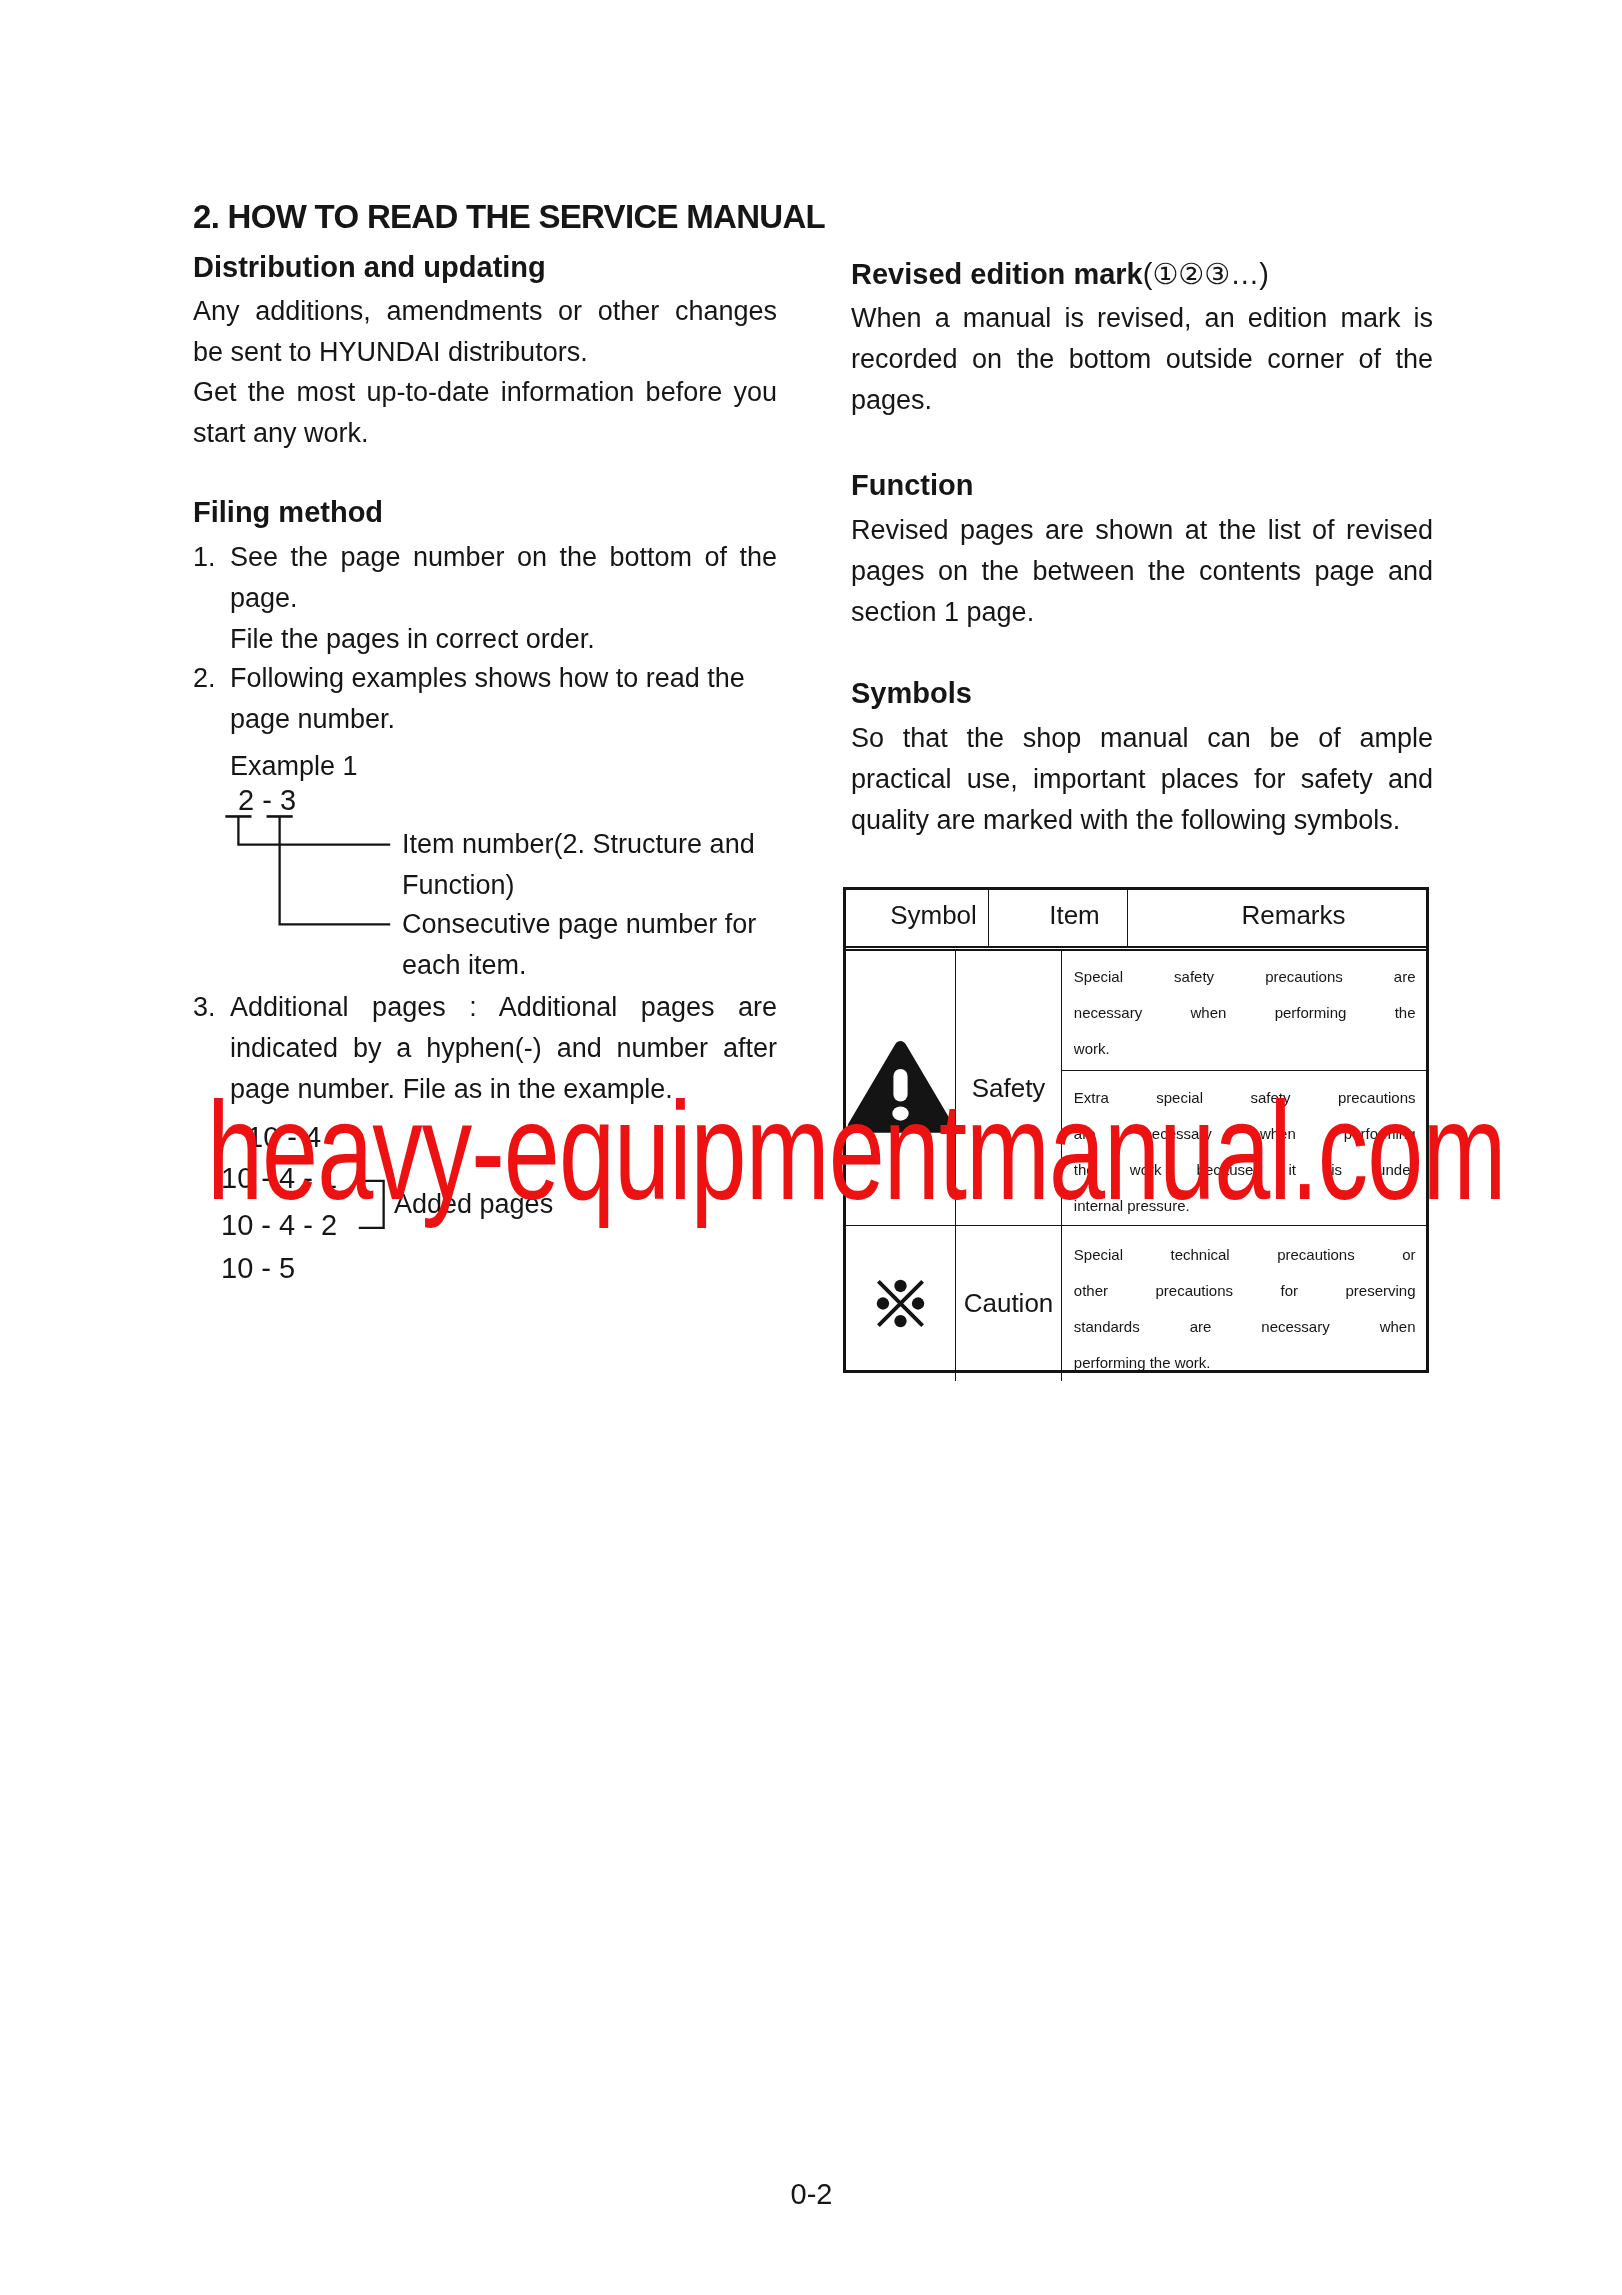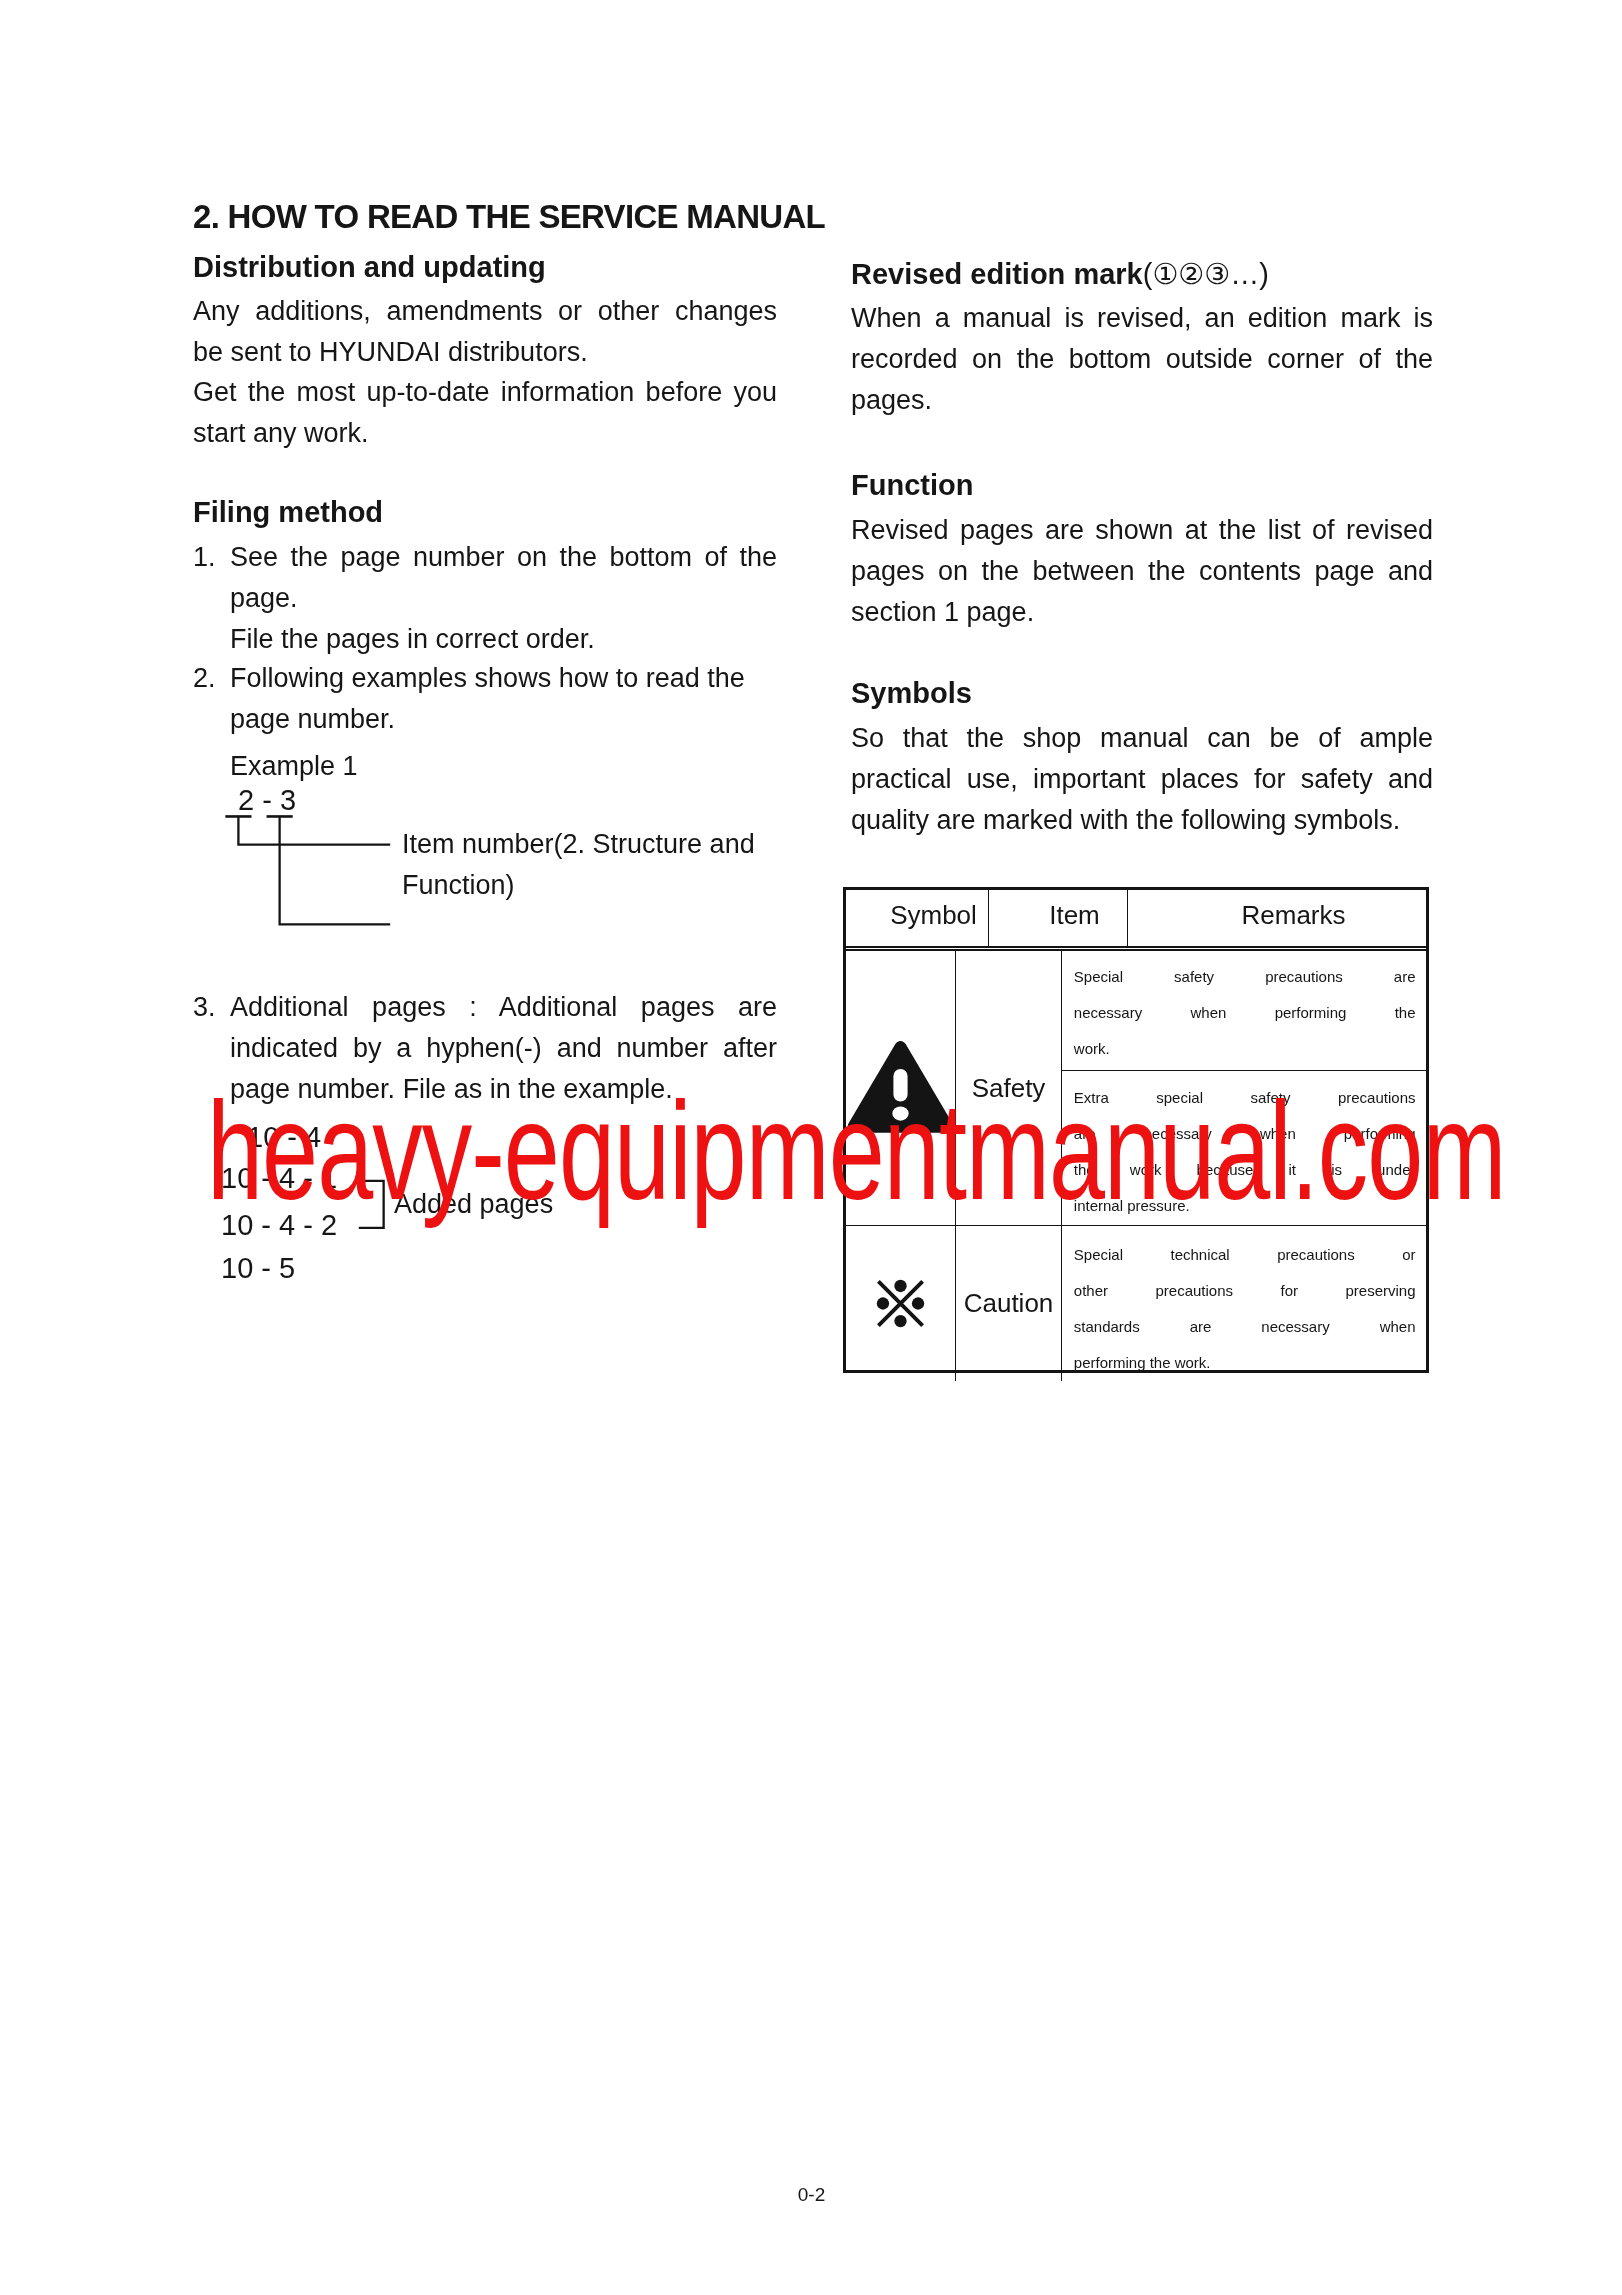--- a/index.html
+++ b/index.html
@@ -15,21 +15,21 @@
   .sechead{font-size:29px;font-weight:700;white-space:nowrap;}
   .sechead .suffix{font-weight:400;}
   
   .bodytxt{font-size:27px;}
   .pl{width:100%;}
   .pl .line{height:41px;line-height:41px;overflow:hidden;}
   .jl{text-align:justify;text-align-last:justify;}
   .ll{text-align:left;}
   .marker{font-size:27px;height:41px;line-height:41px;}
   .code{font-size:29px;height:35px;line-height:35px;white-space:nowrap;}
-  .pageno{font-size:19px;height:41px;line-height:41px;white-space:nowrap;}
+  .pageno{font-size:29px;height:41px;line-height:41px;white-space:nowrap;}
   
   .stable{
     border:3.3px solid #141414;box-sizing:border-box;
     display:flex;flex-direction:column;background:#fff;
   }
   .thead{display:flex;height:56px;border-bottom:5.2px double #141414;flex:none;}
   .th{font-size:26px;line-height:51px;text-align:center;overflow:hidden;margin-left:33px;}
   .c-sym{width:110px;flex:none;border-right:1.3px solid #141414;box-sizing:border-box;}
   .c-item{width:106px;flex:none;border-right:1.3px solid #141414;box-sizing:border-box;}
   .c-rem{flex:1;}
@@ -99,20 +99,23 @@
     <div class="line ll">page number.</div>
   </div>
 
   <div class="abs txt-layer bodytxt" style="left:230px;top:746px;height:41px;line-height:41px;">Example 1</div>
 
   <div class="abs txt-layer code" style="left:238px;top:783px;text-align:right;">2 - 3</div>
 
   <div class="abs txt-layer bodytxt pl" style="left:402px;top:824px;width:366px;">
     <div style="line-height:41px;">Item number(2. Structure and Function)</div>
   </div>
+  <div class="abs txt-layer bodytxt pl" style="left:402px;top:904px;width:366px;">
+    <div style="line-height:41px;">Consecutive page number for each item.</div>
+  </div>
 
   <div class="abs txt-layer marker" style="left:193px;top:987px;">3.</div>
   <div class="abs txt-layer bodytxt pl" style="left:230px;top:987px;width:547px;">
     <div class="line jl">Additional pages : Additional pages are</div>
     <div class="line jl">indicated by a hyphen(-) and number after the</div>
     <div class="line ll">page number.  File as in the example.</div>
   </div>
 
   <div class="abs txt-layer code" style="left:221px;top:1120px;margin-left:26px;">10 - 4</div>
   <div class="abs txt-layer code" style="left:221px;top:1161px;">10 - 4 - 1</div>

